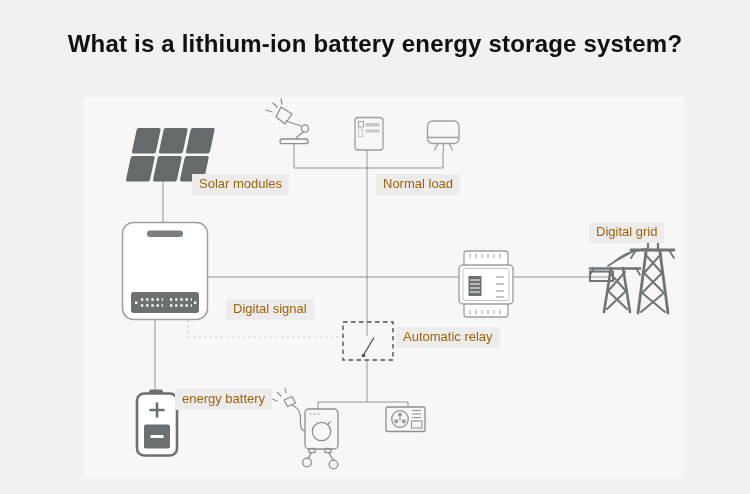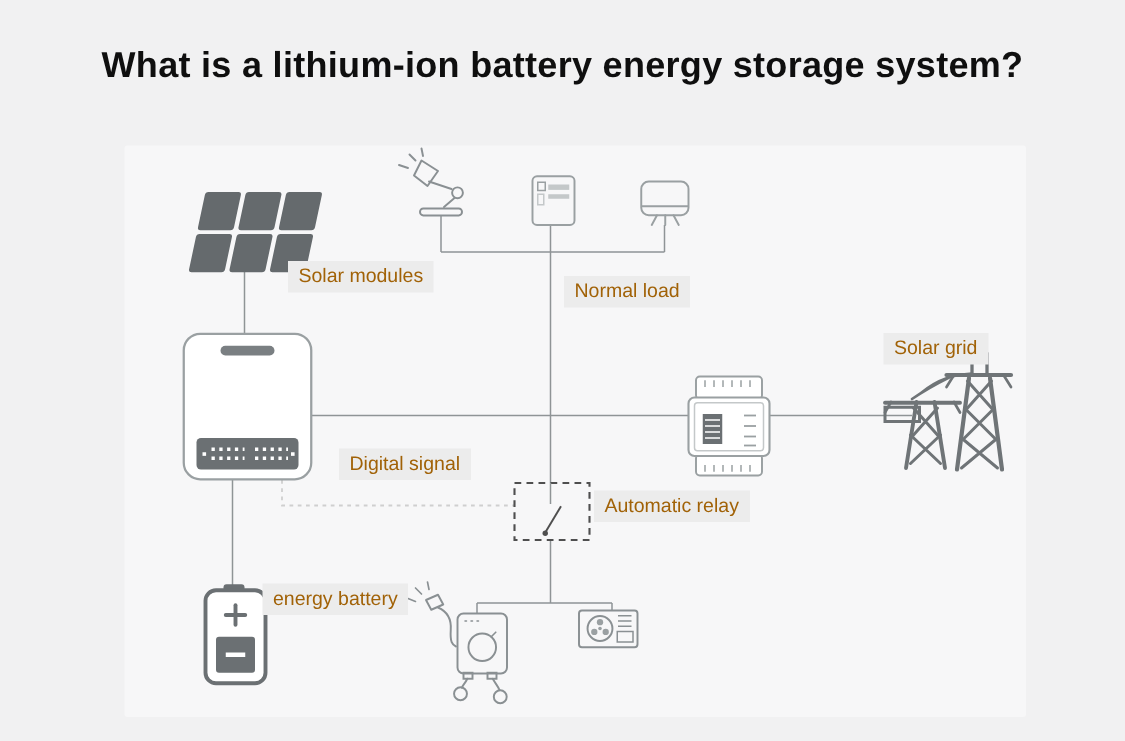--- a/index.html
+++ b/index.html
@@ -213,19 +213,19 @@
       <g stroke-width="1">
           <line x1="412" y1="410.5" x2="421" y2="410.5"></line>
           <line x1="412" y1="414" x2="421" y2="414"></line>
           <line x1="412" y1="417.5" x2="421" y2="417.5"></line>
         </g>
       <rect x="411.5" y="421" width="10.5" height="7" stroke-width="1"></rect>
     </g>
   </svg>
 
   <div class="lbl" style="left:192px;top:174px;">Solar modules</div>
-  <div class="lbl" style="left:376px;top:184px;">Normal load</div>
-  <div class="lbl" style="left:589px;top:222px;">Solar grid</div>
+  <div class="lbl" style="left:376px;top:174px;">Normal load</div>
+  <div class="lbl" style="left:589px;top:222px;">Digital grid</div>
   <div class="lbl" style="left:226px;top:299px;">Digital signal</div>
   <div class="lbl" style="left:396px;top:327px;">Automatic relay</div>
   <div class="lbl" style="left:175px;top:389px;">energy battery</div>
 
 </div>
 
 </body></html>

